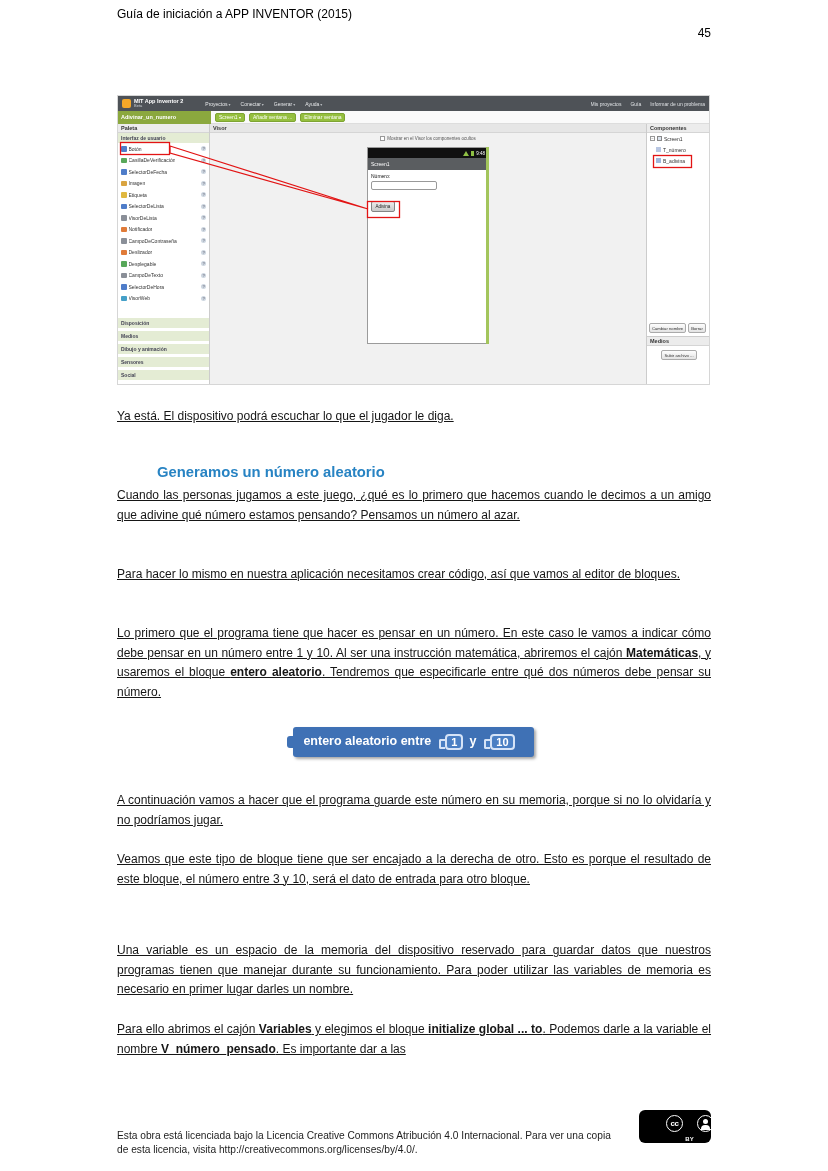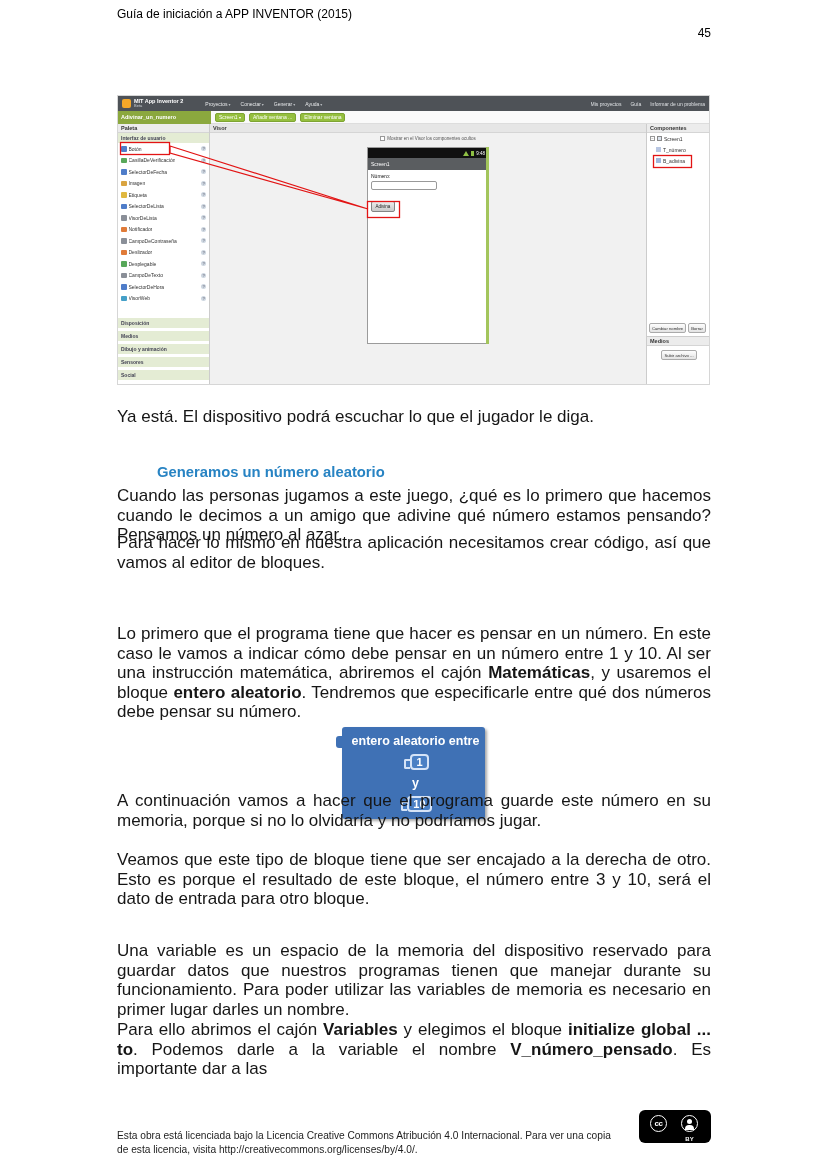--- a/index.html
+++ b/index.html
@@ -4,21 +4,21 @@
 <title>Guía de iniciación a APP INVENTOR — página 33</title>
 <style>
   * { margin:0; padding:0; box-sizing:border-box; }
   html,body { width:828px; height:1171px; background:#fff; font-family:"Liberation Sans", sans-serif; }
   .page { position:relative; width:828px; height:1171px; background:#fff; overflow:hidden; color:#111; }
 
   
   .doc-header { position:absolute; left:117px; top:7px; font-size:12px; color:#000; }
   .page-number { position:absolute; left:591px; top:26px; width:120px; text-align:right; font-size:12px; color:#000; }
 
-  .para { position:absolute; left:117px; width:594px; font-size:17px; line-height:19.6px; text-align:justify; color:#161616; }
+  .para { position:absolute; left:117px; width:594px; font-size:12px; line-height:19.6px; text-align:justify; color:#161616;text-decoration:underline; }
   .para .b { font-weight:bold; }
   .hdg { position:absolute; left:117px; width:594px; font-size:14.8px; font-weight:bold; color:#2783c3;margin-left:40px; }
 
   
   .shot { position:absolute; left:117px; top:95px; width:593px; height:290px; background:#fff; border:1px solid #d6d6d6; font-family:"Liberation Sans", sans-serif; overflow:hidden; }
   .topbar { position:absolute; left:0; top:0; width:100%; height:15px; background:#4e5257; display:flex; align-items:center; padding:0 4px; overflow:hidden; white-space:nowrap; }
   .logo-ico { width:9px; height:9px; background:#f6a828; border-radius:2px; margin-right:3px; flex:none; }
   .logo-txt { display:flex; flex-direction:column; line-height:1; margin-right:22px; }
   .logo-title { color:#fff; font-size:5.5px; font-weight:bold; }
   .logo-beta { color:#c9cdd1; font-size:4px; }
@@ -81,30 +81,30 @@
   .t-ico.btn { background:#9fb7dc; }
   .comp-btns { position:absolute; bottom:3px; left:2px; right:1px; display:flex; gap:2px; }
   .mini-btn { background:linear-gradient(#fdfdfd,#e3e3e3); border:1px solid #aaa; border-radius:2px; font-size:4.2px; padding:1.5px 2px; color:#333; white-space:nowrap; }
   .media { border-top:1px solid #ccc; }
   .media .mini-btn { display:block; width:fit-content; margin:4px auto; }
 
   .annot { position:absolute; left:0; top:0; width:593px; height:290px; pointer-events:none; }
 
   
   .figure-wrap { position:absolute; left:117px; top:727px; width:593px; display:flex; justify-content:center; }
-  .ai-block { position:relative; display:inline-flex; align-items:center; gap:6px; background:#3f71b5; border-radius:3px; padding:7px 6px 7px 10px; box-shadow:2px 2px 3px rgba(0,0,0,.35);flex-direction:column; }
+  .ai-block { position:relative; display:inline-flex; gap:6px; background:#3f71b5; border-radius:3px; padding:7px 19px 7px 10px; box-shadow:2px 2px 3px rgba(0,0,0,.35); }
   .ai-plug { position:absolute; left:-6px; top:9px; width:6px; height:12px; background:#3f71b5; border-radius:3px 0 0 3px; }
   .ai-text { color:#fff; font-weight:bold; font-size:12.5px; white-space:nowrap; }
   .ai-chip { position:relative; margin-left:8px; background:#4a7fc4; border:2px solid #d5e3f7; border-radius:4px; min-width:12px; padding:0 4px; height:16px; line-height:13px; text-align:center; font-size:11px; font-weight:bold; color:#fff; }
   .ai-chip::before { content:""; position:absolute; left:-8px; top:3px; width:4px; height:6px; background:#4a7fc4; border:2px solid #d5e3f7; border-right:0; border-radius:2px 0 0 2px; }
 
   
   .license { position:absolute; left:117px; top:1112px; width:496px; font-size:10.2px; line-height:14px; color:#1d1d1d;margin-top:17px; }
   .cc-badge { position:absolute; left:639px; top:1110px; width:72px; height:33px; background:#000; border-radius:6px; }
-  .cc-circle { position:absolute; top:5px; width:17px; height:17px; border:1.5px solid #fff; border-radius:50%; color:#fff; text-align:center; }
+  .cc-circle { position:absolute; top:5px; width:17px; height:17px; border:1.5px solid #fff; border-radius:50%; color:#fff; text-align:center;margin-left:16px; }
   .cc-circle.cc { left:11px; }
   .cc-circle.person { left:42px; }
   .cc-letters { font-size:8px; font-weight:bold; line-height:16px; letter-spacing:-0.5px; display:block; }
   .person .head { position:absolute; left:5px; top:2.5px; width:5px; height:5px; background:#fff; border-radius:50%; }
   .person .torso { position:absolute; left:3px; top:8.5px; width:9px; height:5.5px; background:#fff; border-radius:4px 4px 0 0; }
   .cc-by { position:absolute; left:42px; bottom:1px; width:17px; text-align:center; color:#fff; font-size:6px; font-weight:bold; }
 </style>
 </head>
 <body>
 
@@ -280,21 +280,21 @@
       <rect x="249.5" y="105.5" width="32" height="16" fill="none" stroke="#e21414" stroke-width="1.3"></rect>
       <rect x="535.5" y="59.5" width="38" height="12" fill="none" stroke="#e21414" stroke-width="1.3"></rect>
       <polygon points="52,50 250,113 52,57" fill="none" stroke="#e21414" stroke-width="1.2"></polygon>
     </svg>
   </div>
 
   <p class="para" style="top:407px">Ya está. El dispositivo podrá escuchar lo que el jugador le diga.</p>
 
   <div class="hdg" style="top:464px">Generamos un número aleatorio</div>
   <p class="para" style="top:486px">Cuando las personas jugamos a este juego, ¿qué es lo primero que hacemos cuando le decimos a un amigo que adivine qué número estamos pensando? Pensamos un número al azar.</p>
-  <p class="para" style="top:533px">Para hacer lo mismo en nuestra aplicación necesitamos crear código, así que vamos al editor de bloques.</p>
+  <p class="para" style="top:565px">Para hacer lo mismo en nuestra aplicación necesitamos crear código, así que vamos al editor de bloques.</p>
   <p class="para" style="top:624px"><span>Lo primero que el programa tiene que hacer es pensar en un número. En este caso le vamos a indicar cómo debe pensar en un número entre 1 y 10. Al ser una instrucción matemática, abriremos el cajón </span><span class="b">Matemáticas</span><span>, y usaremos el bloque </span><span class="b">entero aleatorio</span><span>. Tendremos que especificarle entre qué dos números debe pensar su número.</span></p>
 
   <div class="figure-wrap">
     <div class="ai-block">
       <span class="ai-plug"></span>
       <span class="ai-text">entero aleatorio entre</span>
       <span class="ai-chip"><span>1</span></span>
       <span class="ai-text">y</span>
       <span class="ai-chip"><span>10</span></span>
     </div>

